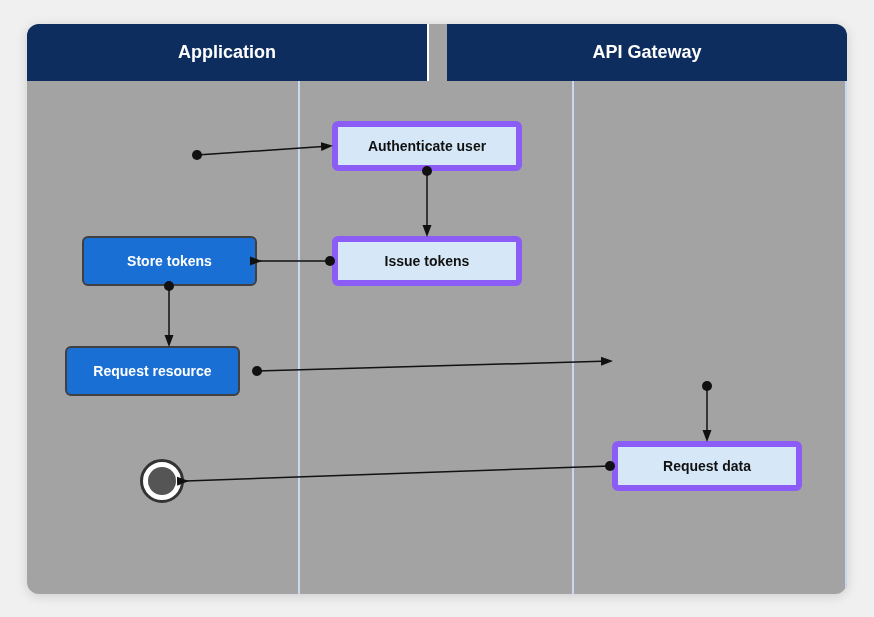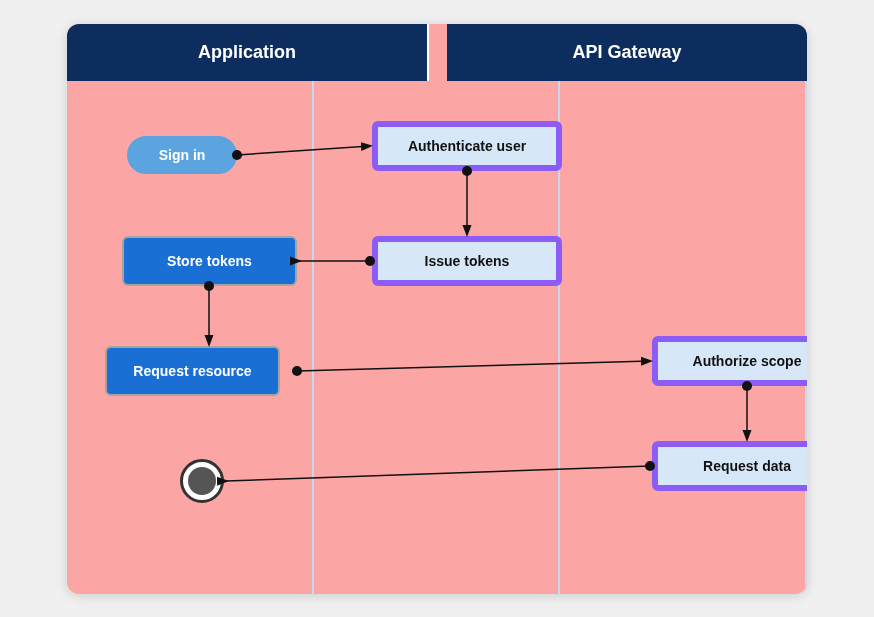--- a/index.html
+++ b/index.html
@@ -6,24 +6,24 @@
     body {
       background: #f0f0f0;
       display: flex;
       justify-content: center;
       align-items: center;
       width: 874px;
       height: 617px;
       font-family: Arial, sans-serif;
     }
     .diagram-container {
-      background: #fca5a5;
+      background: #a3a3a3;
       border-radius: 12px;
       box-shadow: 0 2px 12px rgba(0,0,0,0.15);
-      width: 740px;
+      width: 820px;
       height: 570px;
       position: relative;
       overflow: hidden;
       display: flex;
       flex-direction: column;
     }
     .columns-header {
       display: flex;
       width: 100%;
     }
@@ -52,21 +52,21 @@
       align-items: center;
       justify-content: center;
       font-weight: bold;
       font-size: 14px;
       text-align: center;
       border-radius: 6px;
     }
     .node-blue {
       background: #1a6fd4;
       color: #fff;
-      border: 2px solid #a3a3a3;
+      border: 2px solid #404040;
     }
     .node-light {
       background: #d6e8f7;
       color: #111;
       border: 6px solid #8b5cf6;
     }
     .node-pill {
       background: #5ba4e0;
       color: #fff;
       border-radius: 30px;
@@ -116,43 +116,37 @@
     <div class="col-header">
       <span>API Gateway</span>
     </div>
   </div>
 
   <div class="col-container">
     <div class="col-body"></div>
     <div class="col-body"></div>
     <div class="col-body"></div>
 
-    <div class="node node-pill" style="left:60px; top:55px; width:110px; height:38px;">
-      <span>Sign in</span>
-    </div>
 
     <div class="node node-light" style="left:305px; top:40px; width:190px; height:50px;">
       <span>Authenticate user</span>
     </div>
 
     <div class="node node-light" style="left:305px; top:155px; width:190px; height:50px;">
       <span>Issue tokens</span>
     </div>
 
     <div class="node node-blue" style="left:55px; top:155px; width:175px; height:50px;">
       <span>Store tokens</span>
     </div>
 
     <div class="node node-blue" style="left:38px; top:265px; width:175px; height:50px;">
       <span>Request resource</span>
     </div>
 
-    <div class="node node-light" style="left:585px; top:255px; width:190px; height:50px;">
-      <span>Authorize scope</span>
-    </div>
 
     <div class="node node-light" style="left:585px; top:360px; width:190px; height:50px;">
       <span>Request data</span>
     </div>
 
     <div class="node-end" style="position:absolute; left:113px; top:378px;">
       <div class="node-end-inner"></div>
     </div>
 
     <svg class="arrows-svg">

